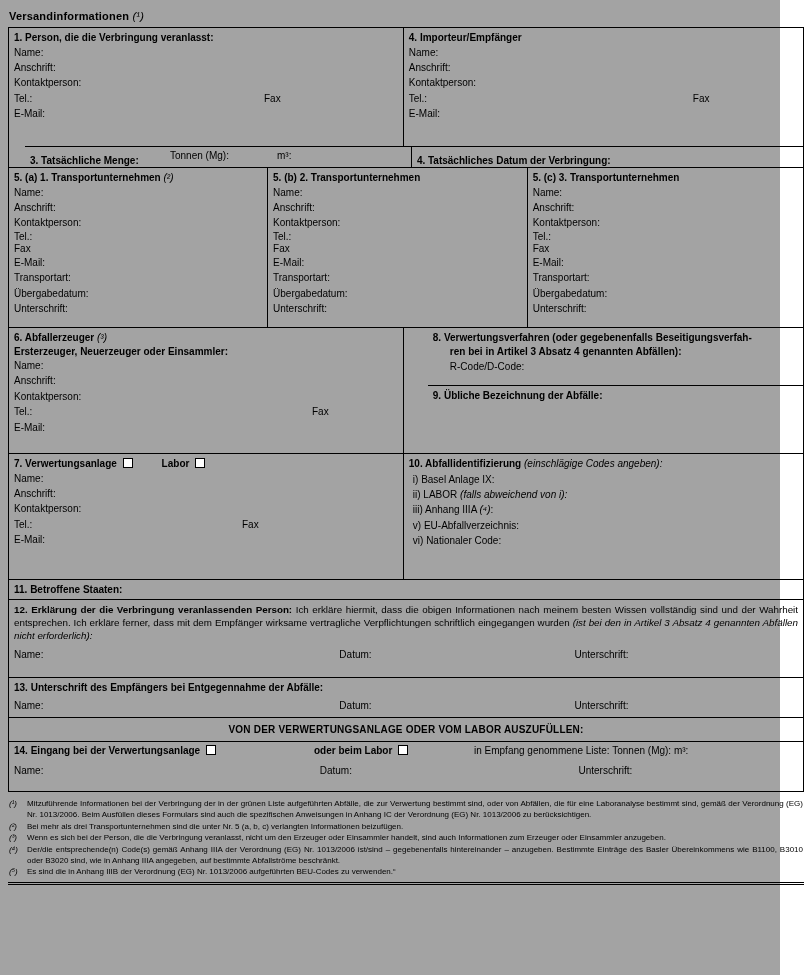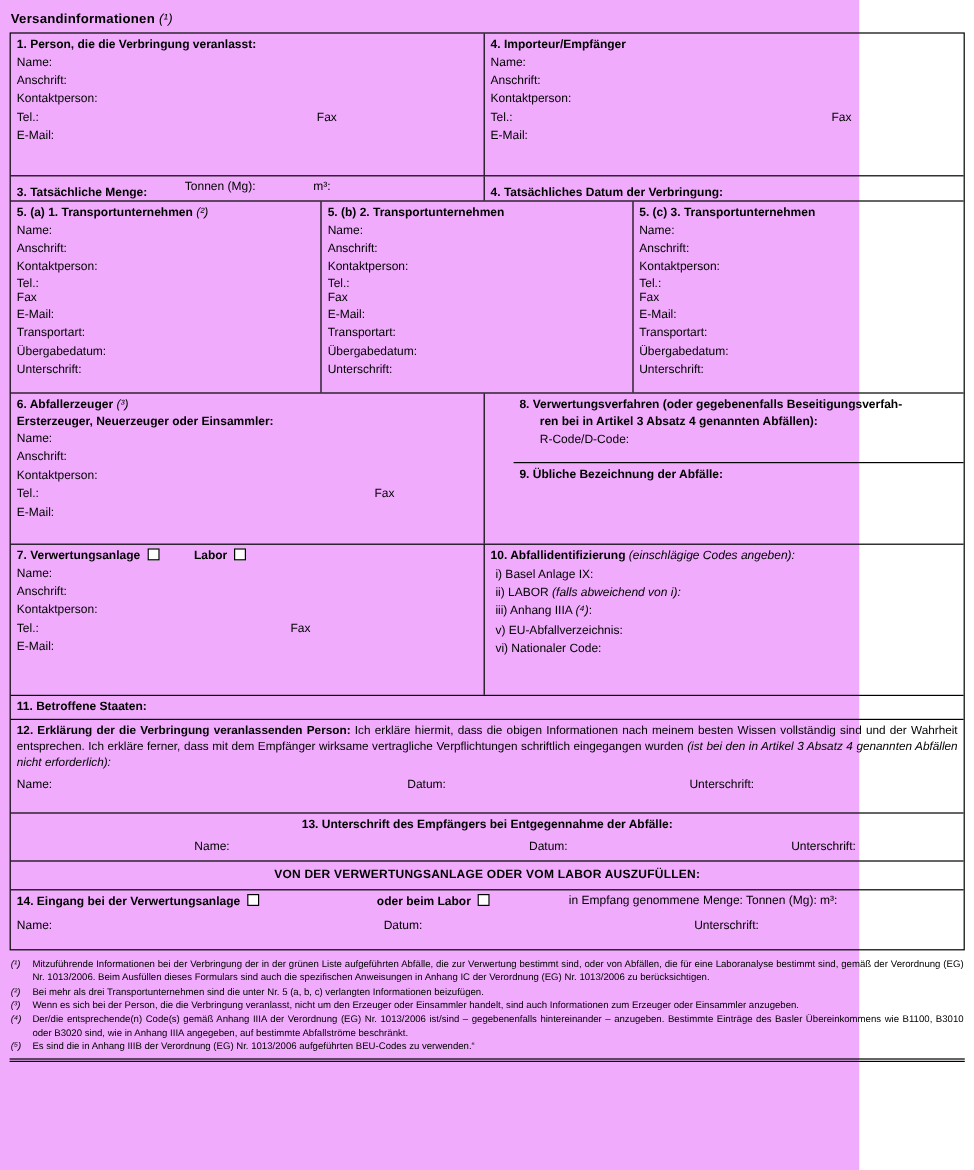--- a/index.html
+++ b/index.html
@@ -2,32 +2,32 @@
 <html><head>
 <meta charset="utf-8">
 <style>
   * { margin:0; padding:0; box-sizing:border-box; }
   html,body { background:#fff; }
   body {
     width:812px; height:975px;
     font-family:"Liberation Sans", sans-serif;
     color:#000; overflow:hidden;
   }
-  .page { position:relative; width:716px; height:975px; padding:8px 8px 0 8px; background:#f0abfc; }
+  .page { position:relative; width:780px; height:975px; padding:8px 8px 0 8px; background:#a3a3a3; }
   .doc-title { font-size:11px; font-weight:bold; margin:2px 0 5px 1px; letter-spacing:.2px; }
   .fnref { font-style:italic; font-weight:normal; }
   .form { border:1.5px solid #000; width:796px; }
   .row { display:flex; border-top:1px solid #000; align-items:stretch; }
   .row.first { border-top:none; }
   .cell { border-left:1px solid #000; padding:3px 5px 2px 5px; position:relative; overflow:hidden; }
   .cell.cfirst { border-left:none; }
   .half  { width:49.6%; }
   .half2 { width:50.4%; }
   .t1 { width:32.5%; } .t2 { width:32.7%; } .t3 { width:34.8%; }
-  .rA { height:118px; } .rB { height:21px; } .rC { height:160px; }
+  .rA { height:118px; } .rB { height:21px;margin-left:16px; } .rC { height:160px; }
   .rD { height:126px; } .rE { height:126px; }
   .rG { height:78px; } .rH { height:40px; } .rI { height:24px; } .rJ { height:50px; }
   .box-title { font-size:10px; font-weight:bold; line-height:13.5px; }
   .field { font-size:10px; line-height:15.4px; position:relative; white-space:nowrap; }
   .field.tight { line-height:12px; }
   .fax-abs { position:absolute; top:0; }
   .b1fax { left:250px; } .b2fax { left:284px; } .b6fax { left:298px; } .b7fax { left:228px; }
   .stack { display:flex; flex-direction:column; }
   .sub { border-top:1px solid #000; }
   .sub.subfirst { border-top:none; }
@@ -216,38 +216,38 @@
         </div>
         <div class="sigrow">
           <span>Name:</span>
           <span>Datum:</span>
           <span>Unterschrift:</span>
         </div>
       </div>
     </div>
 
     <div class="row rH" style="display:block;">
-      <div class="cell cfirst" style="border:none; height:100%;text-align:center;">
+      <div class="cell cfirst" style="border:none; height:100%;">
         <div class="box-title">13. Unterschrift des Empfängers bei Entgegennahme der Abfälle:</div>
         <div class="sigrow" style="margin-top:5px;">
           <span>Name:</span>
           <span>Datum:</span>
           <span>Unterschrift:</span>
         </div>
       </div>
     </div>
 
     <div class="row rI band">VON DER VERWERTUNGSANLAGE ODER VOM LABOR AUSZUFÜLLEN:</div>
 
     <div class="row rJ" style="display:block;">
       <div class="cell cfirst" style="border:none; height:100%;">
         <div class="b14line">
           <span style="font-weight:bold;"><span>14. Eingang bei der Verwertungsanlage</span><span class="chk"></span></span>
           <span style="font-weight:bold;"><span>oder beim Labor</span><span class="chk"></span></span>
-          <span class="b14menge">in Empfang genommene Menge: Tonnen (Mg): m³:</span>
+          <span class="b14menge">in Empfang genommene Liste: Tonnen (Mg): m³:</span>
         </div>
         <div class="sigrow14">
           <span>Name:</span>
           <span>Datum:</span>
           <span>Unterschrift:</span>
         </div>
       </div>
     </div>
 
   </div>

